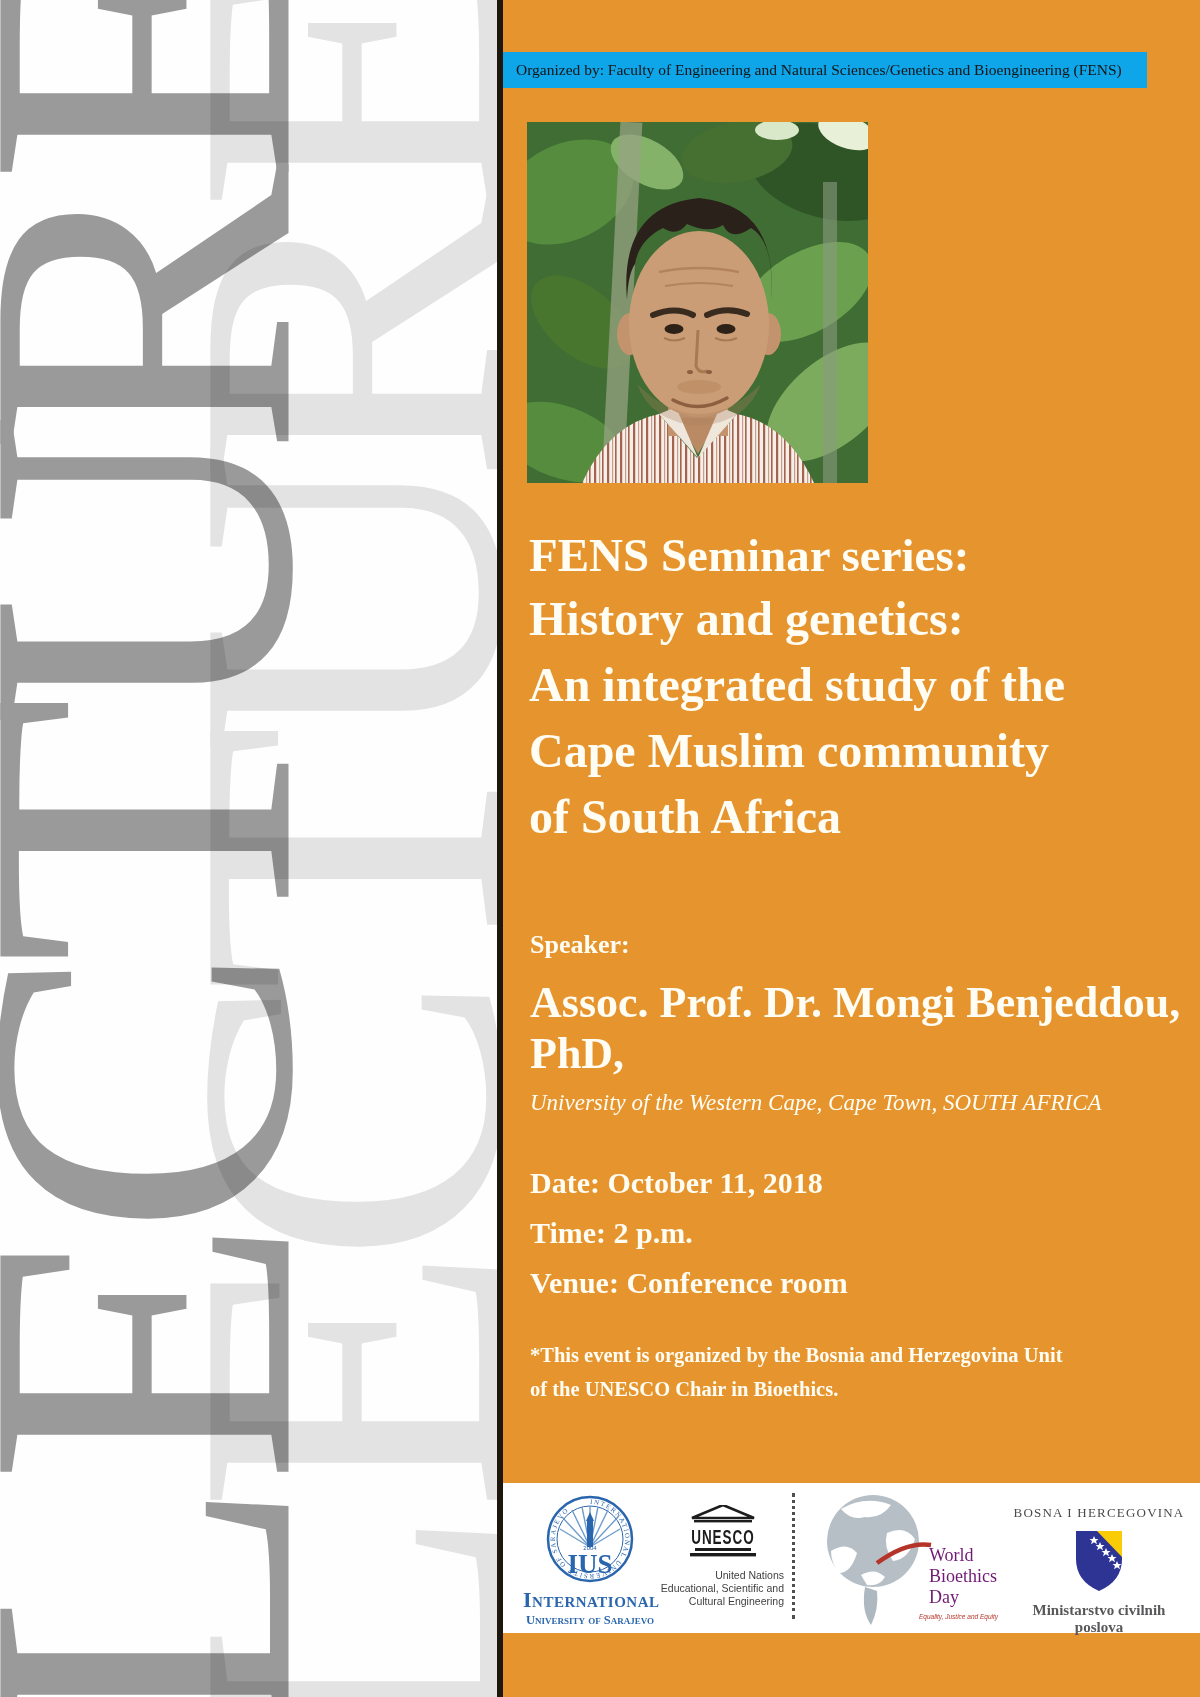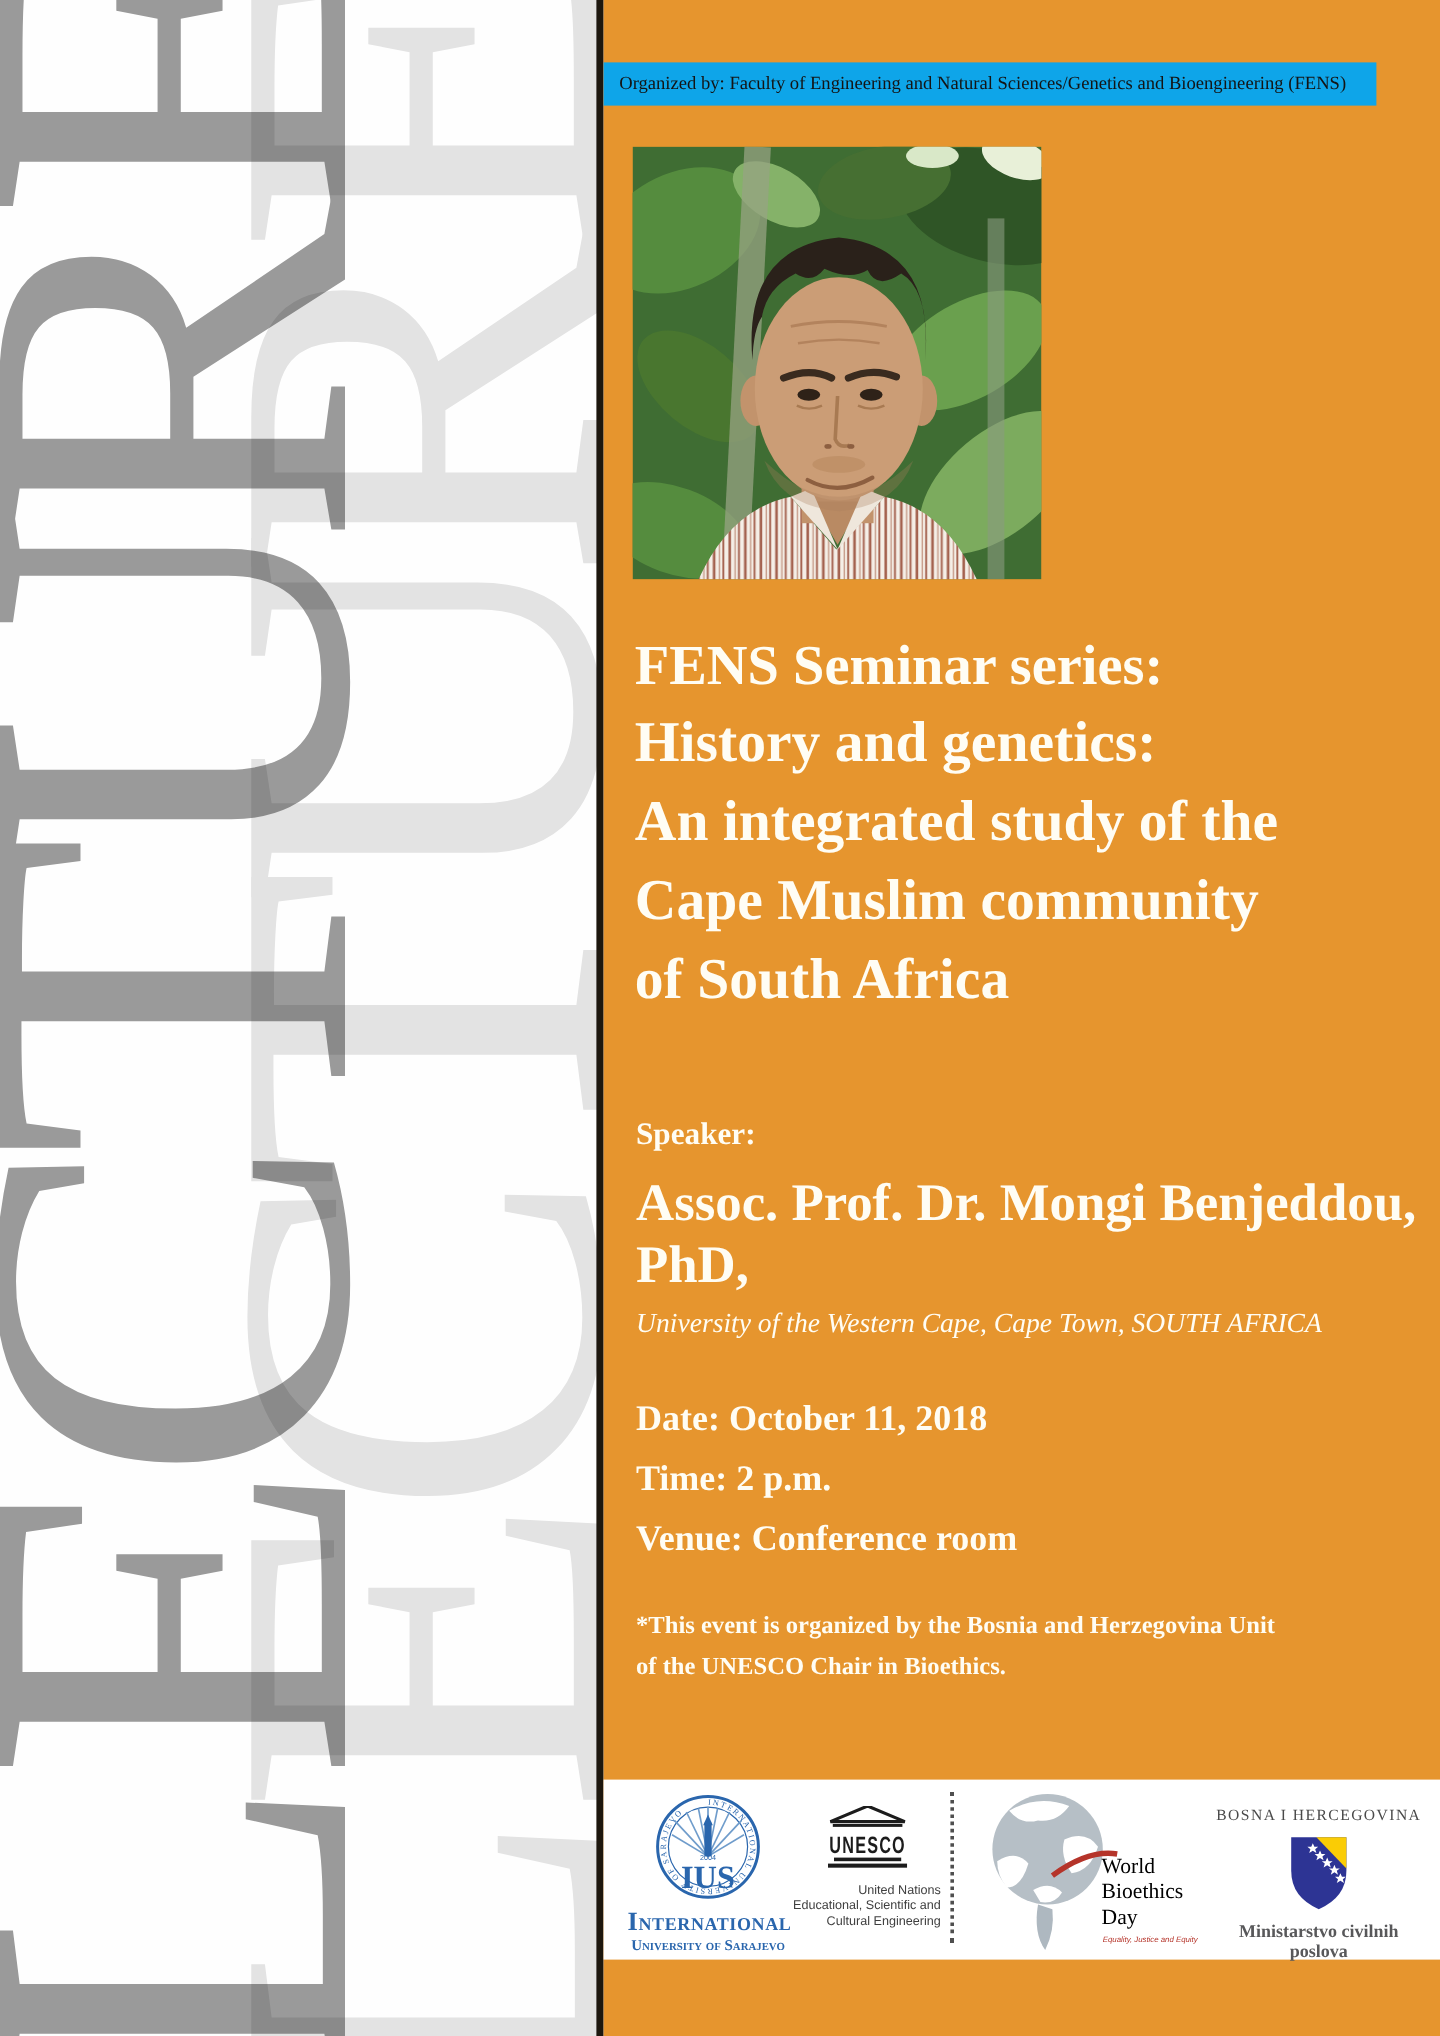--- a/index.html
+++ b/index.html
@@ -47,21 +47,21 @@
 
   .unesco-block{position:absolute;left:157px;top:22px;width:126px;}
   .unesco-temple{display:block;margin:0 auto;}
   .unesco-caption{margin-top:12px;text-align:right;font-family:"Liberation Sans",sans-serif;
                   font-size:10.5px;line-height:13px;color:#3f3f3f;padding-right:2px;}
 
   .dot-sep{position:absolute;left:289px;top:10px;height:126px;width:0;border-left:3px dotted #4f4f4f;}
 
   .wbd-block{position:absolute;left:318px;top:4px;width:190px;height:142px;}
   .wbd-globe{position:absolute;left:0;top:2px;}
-  .wbd-text{position:absolute;left:97px;top:58px;color:#000000;font-size:18px;line-height:21px;}
+  .wbd-text{position:absolute;left:108px;top:58px;color:#701a75;font-size:18px;line-height:21px;}
   .wbd-tagline{position:absolute;left:98px;top:126px;width:100px;color:#b5342a;
                font-family:"Liberation Sans",sans-serif;font-size:6.5px;font-style:italic;}
 
   .bih-block{position:absolute;left:505px;top:22px;width:182px;text-align:center;
              font-family:Liberation Serif, serif;}
   .bih-country{font-size:13px;letter-spacing:1.2px;color:#4a4a4a;}
   .bih-shield{display:block;margin:8px auto 0;}
   .bih-ministry{margin-top:9px;font-size:15px;font-weight:700;color:#58585a;}
 </style>
 </head>

